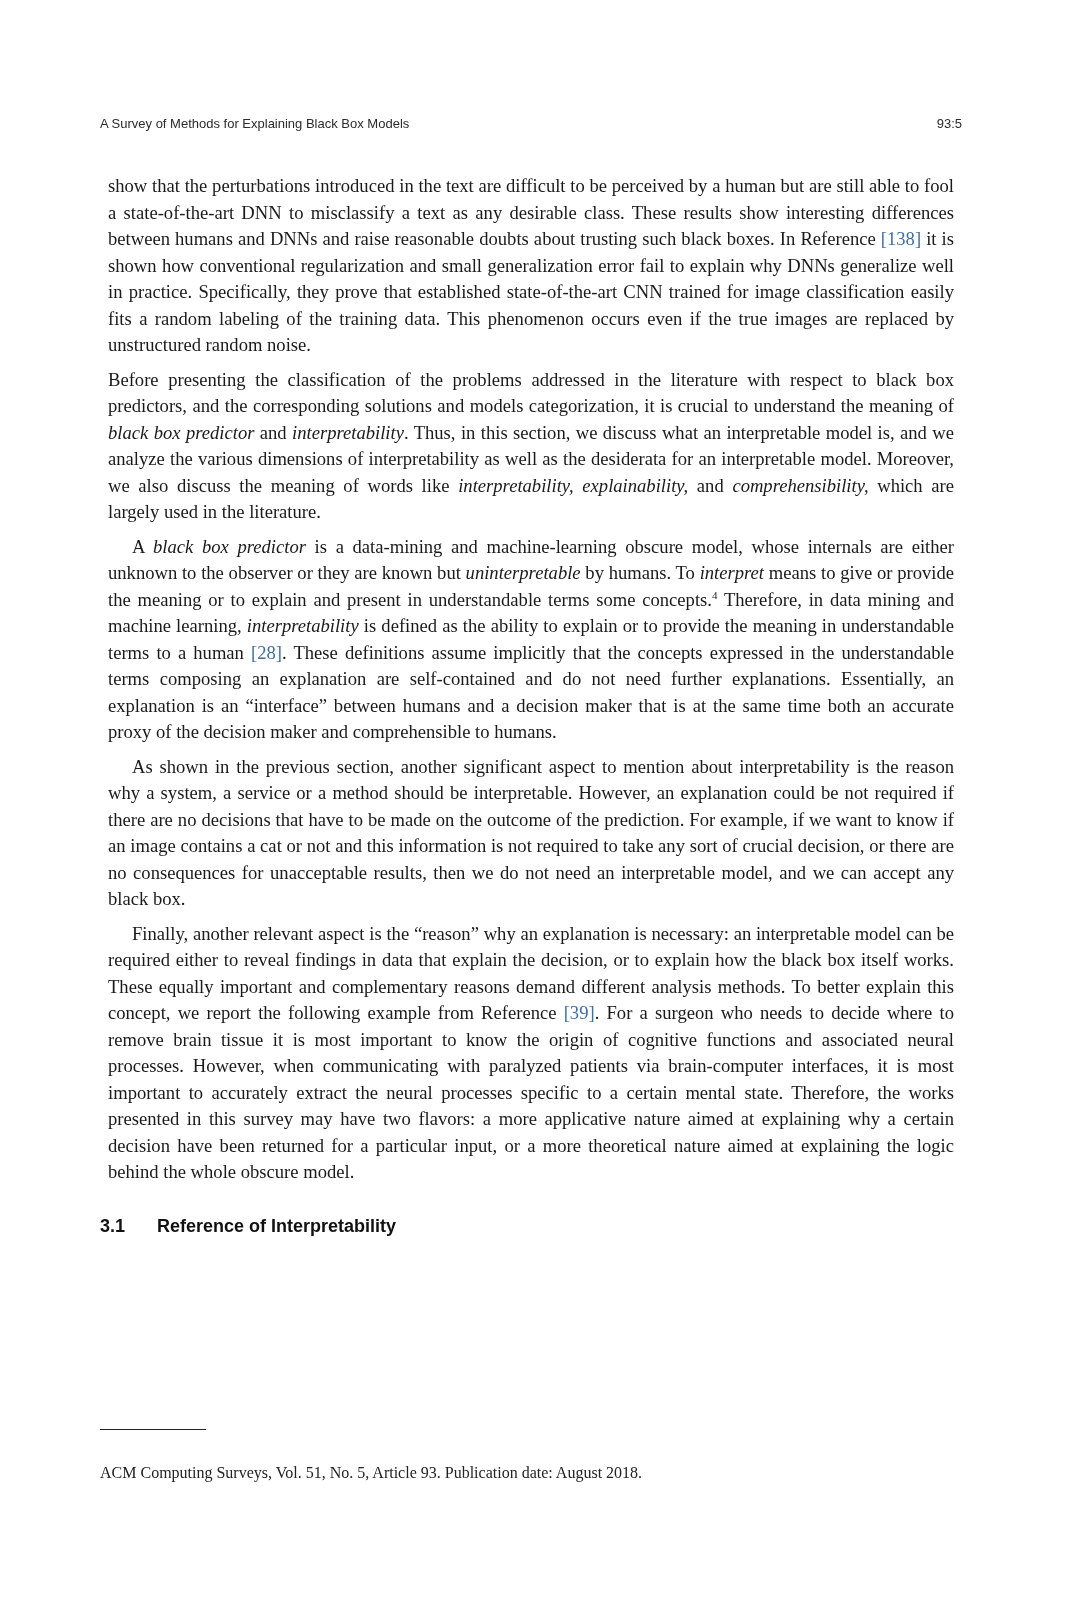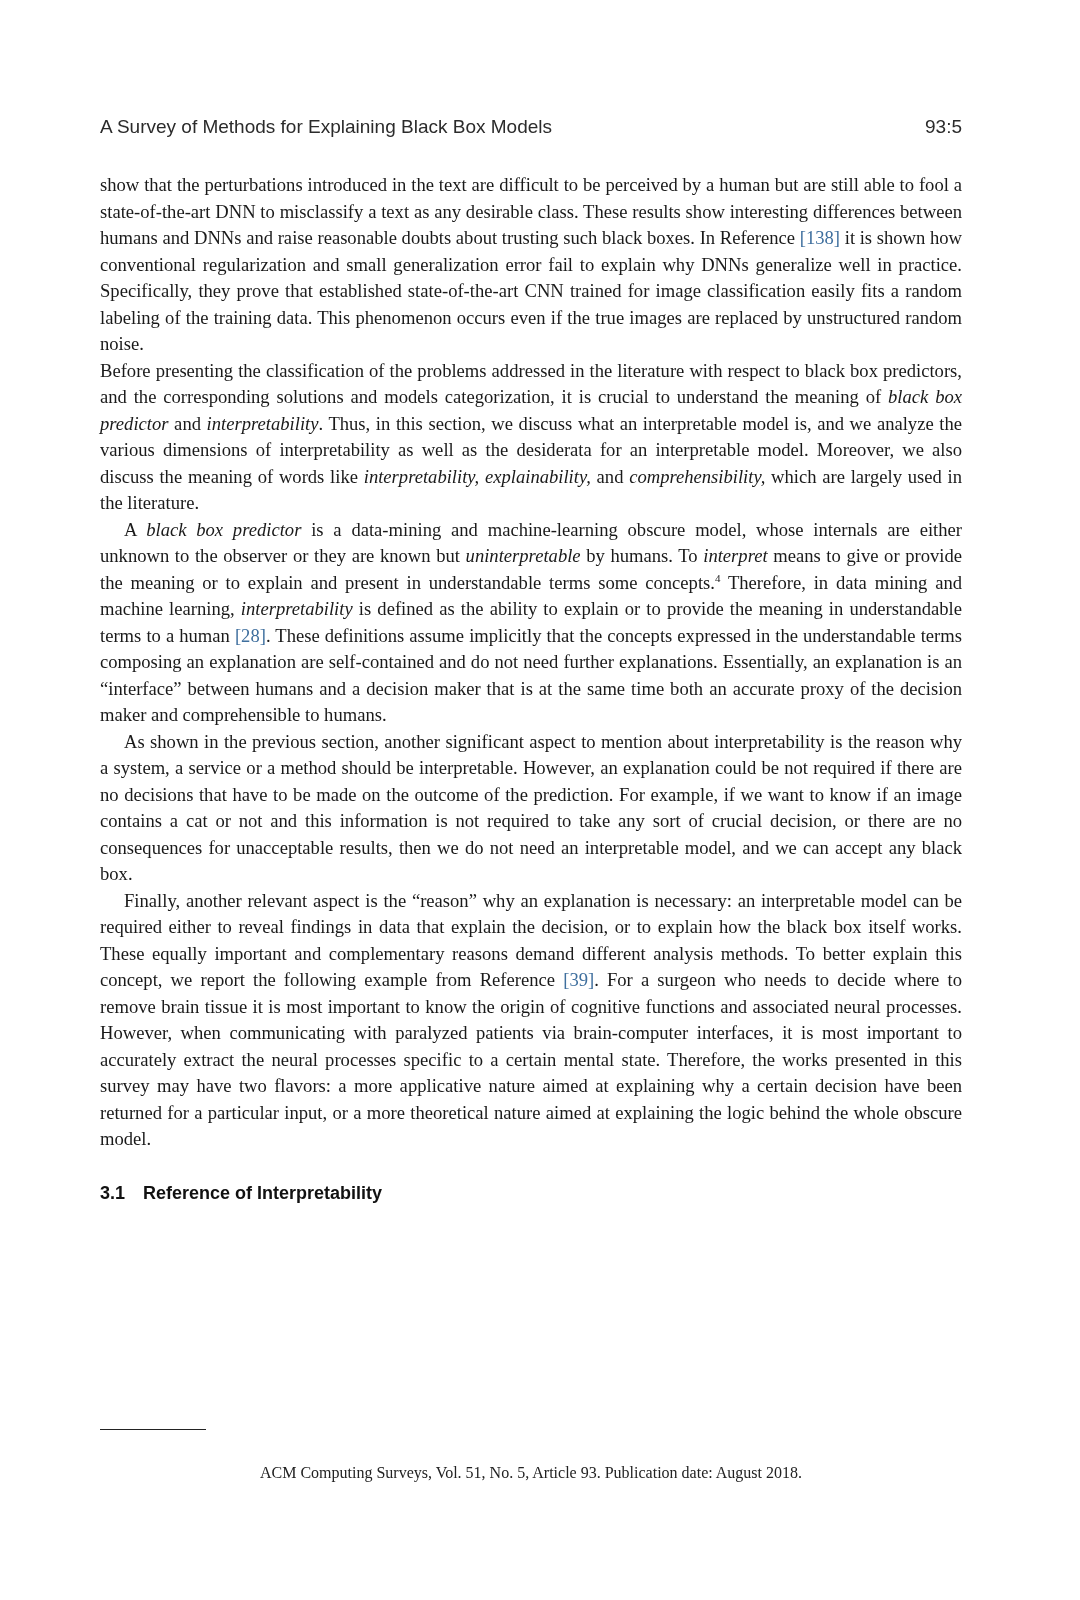--- a/index.html
+++ b/index.html
@@ -17,30 +17,30 @@
     height: 1600px;
     padding: 116px 118px 118px 100px;
     display: flex;
     flex-direction: column;
   }
   .running-head {
     display: flex;
     justify-content: space-between;
     align-items: baseline;
     font-family: "Liberation Sans", sans-serif;
-    font-size: 19px;
+    font-size: 13px;
     color: #2b2b2b;
     margin-bottom: 34px;
   }
   .content {
     font-size: 18.6px;
     line-height: 26.5px;
     text-align: justify;
   }
-  .content p.para { margin: 0; }
+  .content p.para { margin: 8px; }
   .content p.para.indent { text-indent: 24px; }
   .cite { color: var(--link, #3f6f9e); }
   em { font-style: italic; }
   sup.fnref {
     font-size: 11px;
     vertical-align: super;
     line-height: 0;
   }
   .sec-heading, .subsec-heading {
     font-family: "Liberation Sans", sans-serif;
@@ -51,21 +51,21 @@
     font-size: 19px;
     margin: 27px 0 12px 0;
     text-align: left;
   }
   .subsec-heading {
     font-size: 18px;
     margin: 27px 0 12px 0;
     text-align: left;
   }
   .sec-heading .sec-num { margin-right: 26px; }
-  .subsec-heading .sec-num { margin-right: 18px; }
+  .subsec-heading .sec-num { margin-right: 32px; }
   .footnote-block {
     margin-top: auto;
     padding-top: 8px;
   }
   .footnote-rule {
     width: 106px;
     border-top: 1.6px solid #222;
     margin-bottom: 9px;
   }
   .footnote {
@@ -73,21 +73,20 @@
     color: #1a1a1a;
   }
   .footnote sup {
     font-size: 10px;
     vertical-align: super;
     line-height: 0;
     color: #1a1a1a;
   }
   .footnote .fn-url { color: var(--link, #3f6f9e); }
   .page-footer {
-    text-align: center;
     font-size: 16px;
     color: #222;
     margin-top: 34px;
   }
 </style>
 </head>
 <body>
 
 <div class="page">
 

